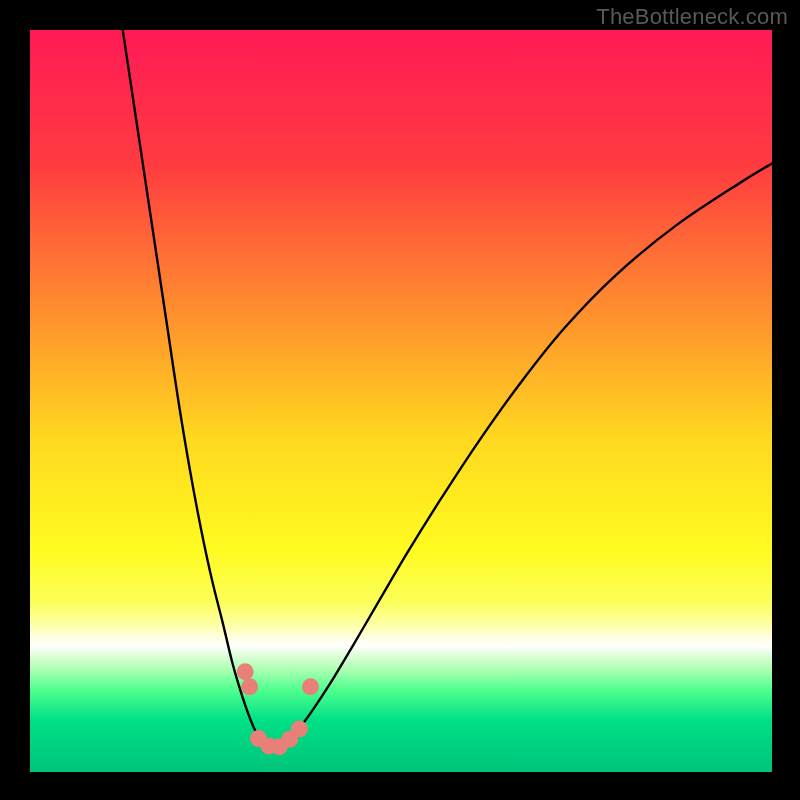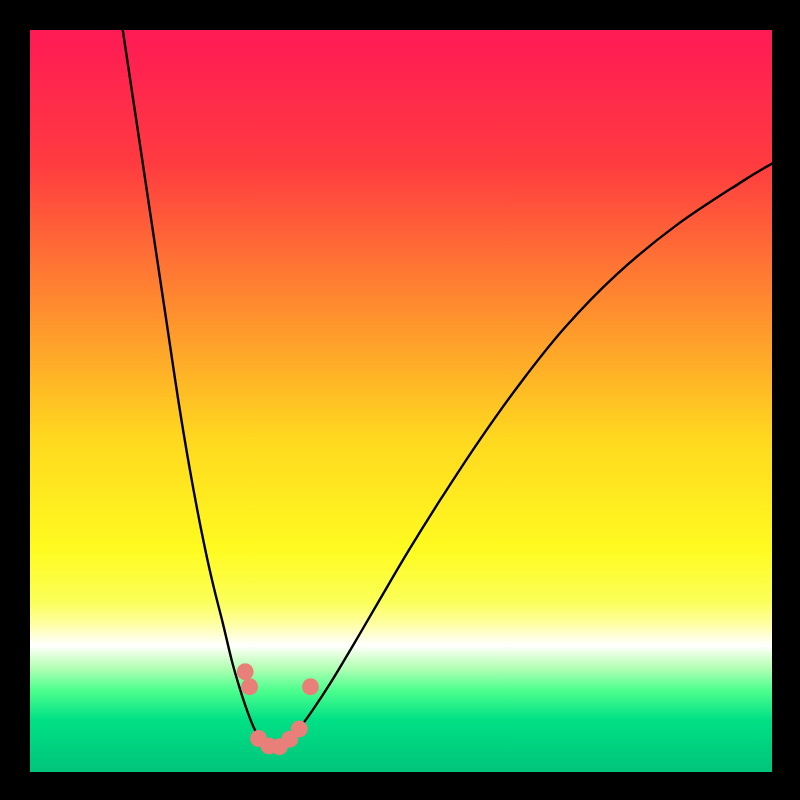--- a/index.html
+++ b/index.html
@@ -28,20 +28,21 @@
   svg.plot {
     position: absolute;
     left: 0;
     top: 0;
   }
 </style>
 </head>
 <body>
 
 <div class="wrap">
+  <div class="watermark">TheBottleneck.com</div>
 
   <svg class="plot" width="800" height="800" viewBox="0 0 800 800">
     <defs>
       <linearGradient id="bg-grad" x1="0" y1="0" x2="0" y2="1">
           <stop offset="0%" stop-color="#ff1a55"></stop>
           <stop offset="18%" stop-color="#ff3b40"></stop>
           <stop offset="38%" stop-color="#ff8f2e"></stop>
           <stop offset="55%" stop-color="#ffd81f"></stop>
           <stop offset="70%" stop-color="#fffb20"></stop>
           <stop offset="77%" stop-color="#fbff58"></stop>

